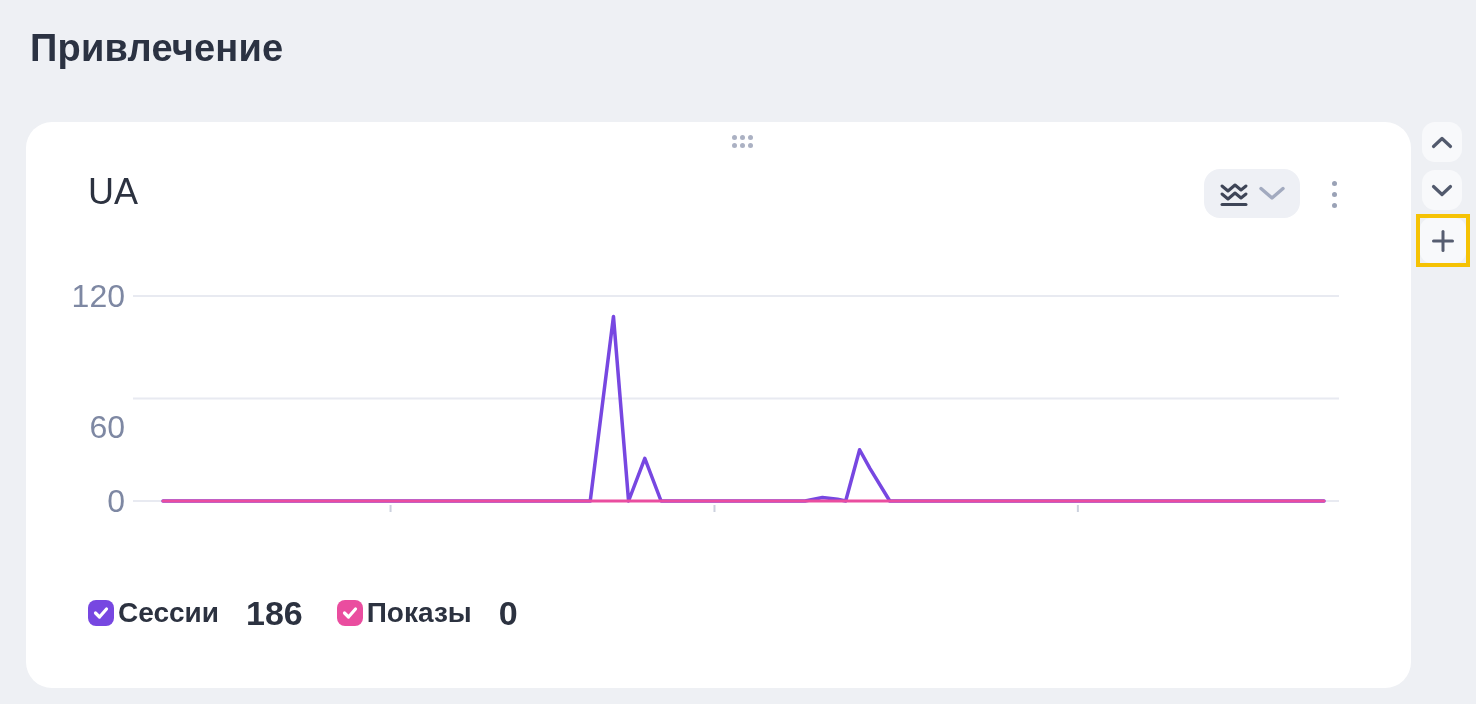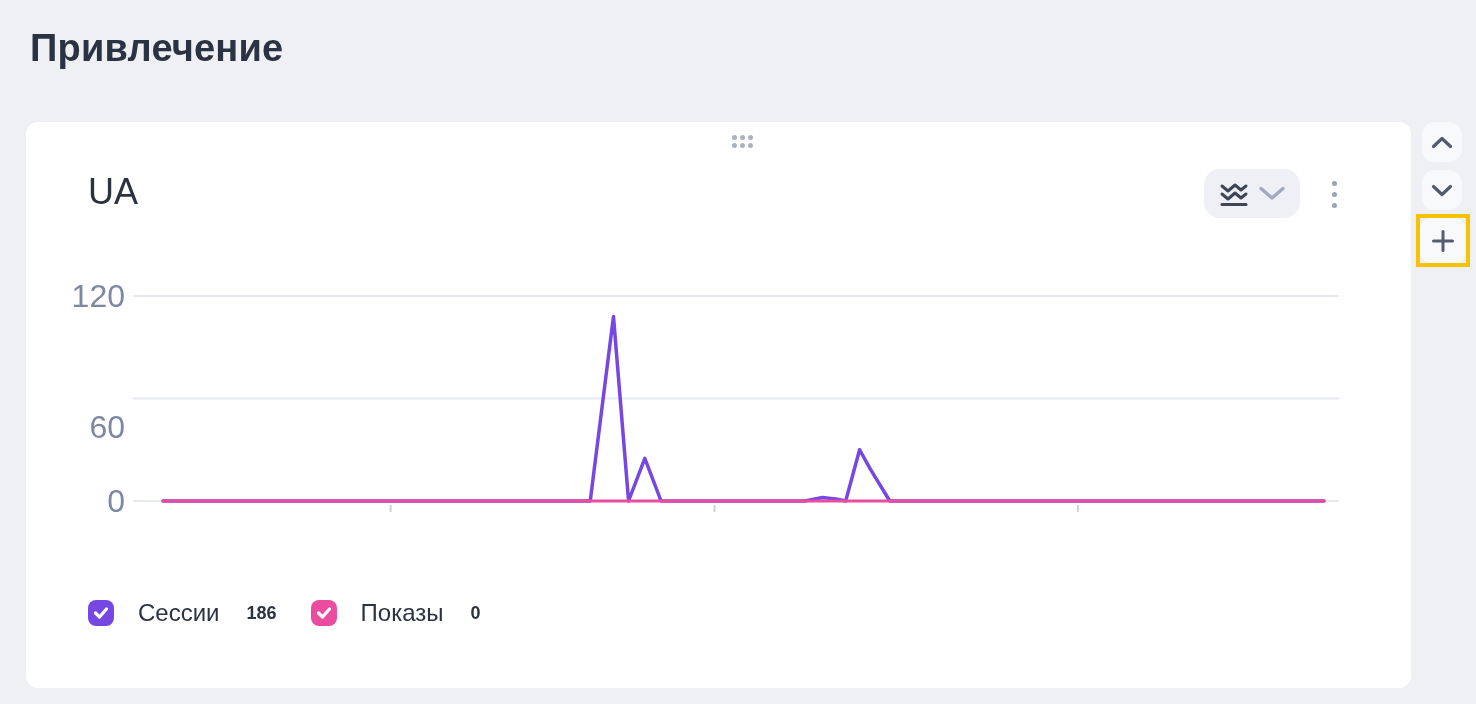--- a/index.html
+++ b/index.html
@@ -14,21 +14,21 @@
   .page { position:relative; width:1476px; height:704px; }
 
   .page-title {
     position:absolute; left:30px; top:26px; margin:0;
     font-size:38px; line-height:44px; font-weight:600; color:#2b3242;
     letter-spacing:0.2px;
   }
 
   .card {
     position:absolute; left:26px; top:122px; width:1385px; height:566px;
-    background:#ffffff; border-radius:12px;
+    background:#ffffff; border-radius:26px;
   }
 
   .drag-handle {
     position:absolute; left:702px; top:9px;
     display:grid; grid-template-columns:repeat(3,5px); grid-template-rows:repeat(2,5px);
     gap:3px; cursor:grab; padding:4px; background:transparent; border:none;
   }
   .drag-handle span { width:5px; height:5px; border-radius:50%; background:#abb1c3; }
 
   .widget-title {
@@ -68,22 +68,22 @@
   .legend {
     position:absolute; left:62px; top:475px;
     display:flex; align-items:center; gap:34px;
   }
   .legend-item { display:flex; align-items:center; cursor:pointer; }
   .checkbox {
     width:26px; height:26px; border-radius:8px;
     display:flex; align-items:center; justify-content:center;
     flex:0 0 auto;
   }
-  .legend-label { margin-left:24px; font-size:24px; line-height:32px; color:#2c3240; }
-  .legend-value { margin-left:27px; font-size:18px; line-height:32px; font-weight:bold; color:#2c3240; }
+  .legend-label { margin-left:4px; font-size:28px; line-height:32px; color:#2c3240;font-weight:bold; }
+  .legend-value { margin-left:27px; font-size:34px; line-height:32px; font-weight:bold; color:#2c3240; }
 
   .squircle-btn {
     position:absolute; left:1422px; width:40px; height:40px;
     border:none; border-radius:13px; background:#f8f9fb;
     display:flex; align-items:center; justify-content:center;
     cursor:pointer; padding:0;
   }
   .btn-up { top:122px; }
   .btn-down { top:170px; }
 

